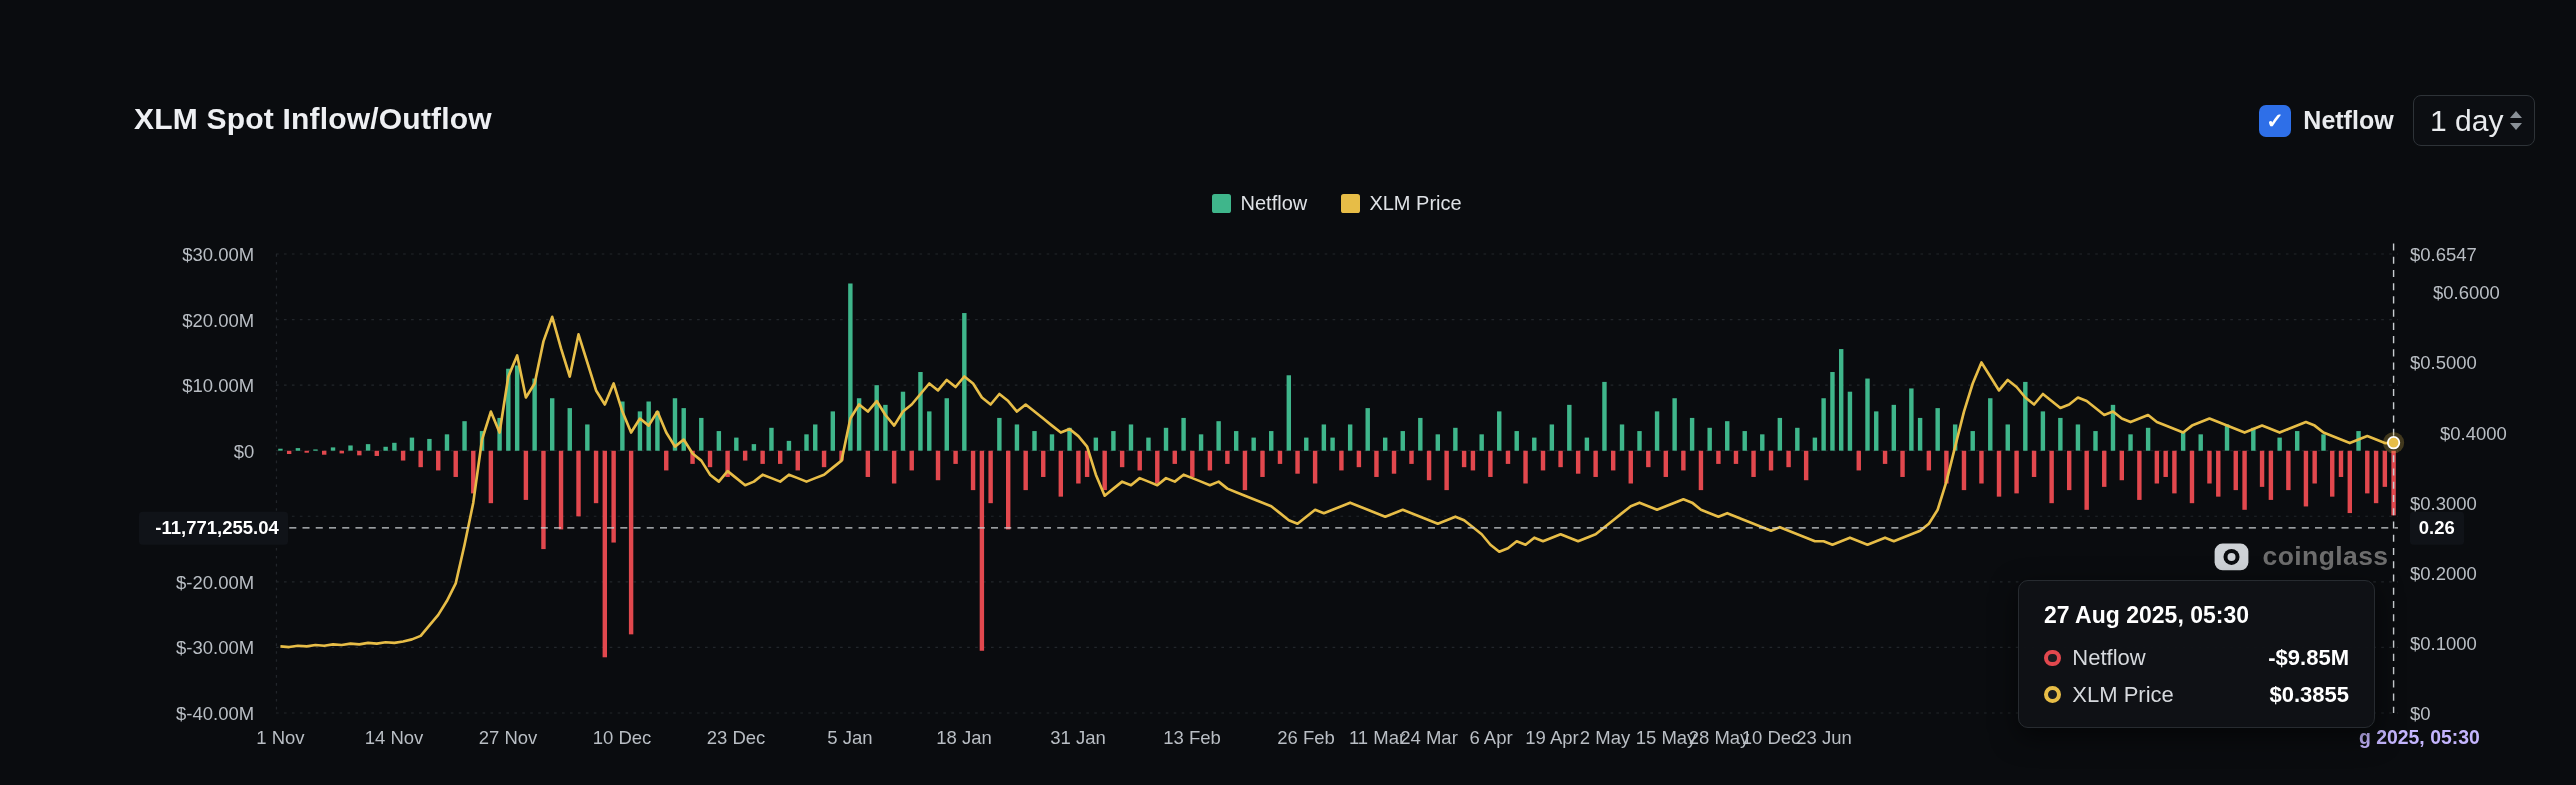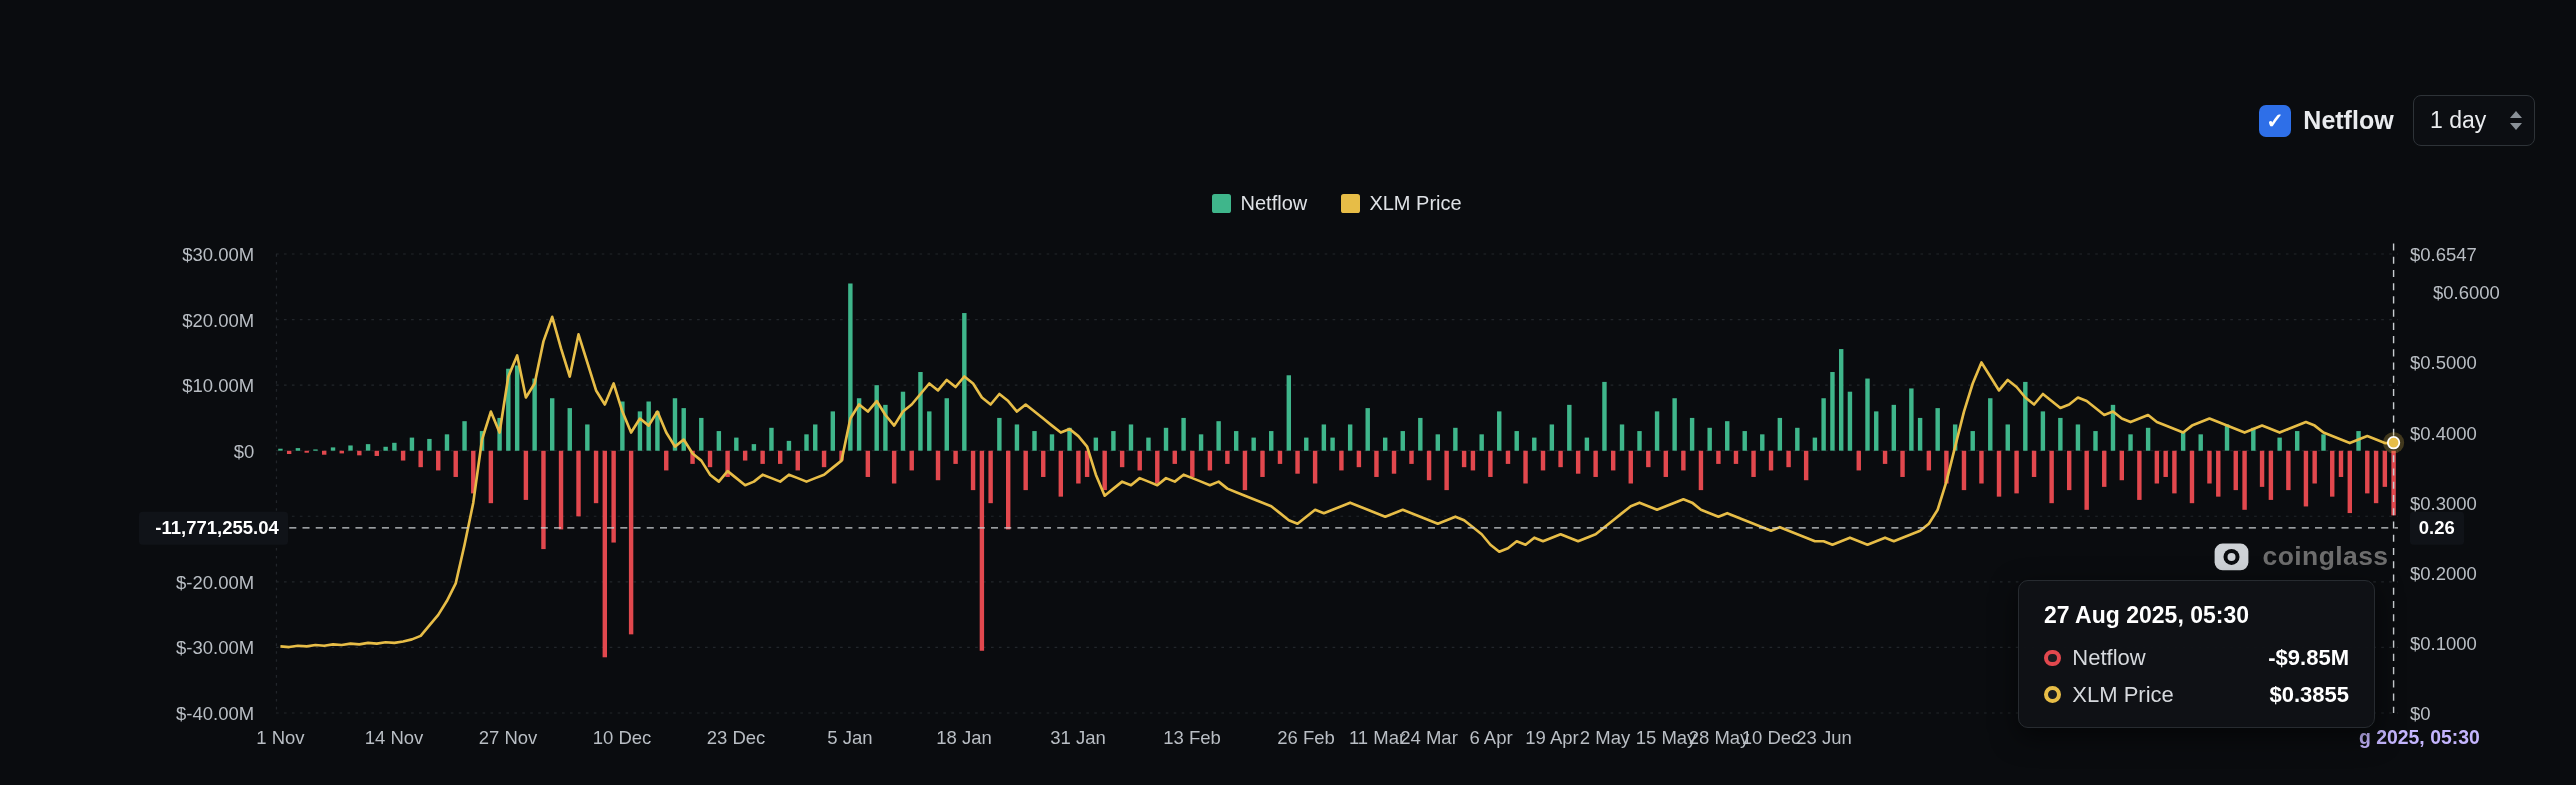--- a/index.html
+++ b/index.html
@@ -8,21 +8,21 @@
 
   
   .page-title{position:absolute;left:134px;top:102px;font-size:30px;font-weight:700;letter-spacing:0.2px;}
   .header-controls{position:absolute;right:41px;top:95px;display:flex;align-items:center;gap:19.4px;}
   .checkbox-wrap{display:flex;align-items:center;gap:12.4px;cursor:pointer;}
   .checkbox{width:32px;height:32px;border-radius:7px;display:flex;align-items:center;justify-content:center;
             color:#fff;font-size:21px;font-weight:700;}
   .checkbox-label{font-size:25px;font-weight:600;color:#e9ebee;}
   .interval-select{display:flex;align-items:center;justify-content:space-between;width:122px;height:51px;
             border:0.9px solid #2e3338;border-radius:8px;padding:0 12.4px 0 16px;box-sizing:border-box;cursor:pointer;background:#0c0e12;}
-  .interval-value{font-size:23px;color:#e9ebee;}
+  .interval-value{font-size:30px;color:#e9ebee;}
   .chevrons{display:flex;flex-direction:column;gap:4.4px;align-items:center;}
   .tri-up{width:0;height:0;border-left:6.2px solid transparent;border-right:6.2px solid transparent;border-bottom:7px solid #8a9198;}
   .tri-down{width:0;height:0;border-left:6.2px solid transparent;border-right:6.2px solid transparent;border-top:7px solid #8a9198;}
 
   
   .legend{position:absolute;left:276px;top:192px;width:2122px;display:flex;justify-content:center;gap:34px;}
   .legend-item{display:flex;align-items:center;gap:9.7px;cursor:pointer;}
   .legend-swatch{width:18.5px;height:18.5px;border-radius:2.6px;}
   .legend-label{font-size:20px;color:#dfe2e6;}
 
@@ -60,20 +60,21 @@
   .tooltip-row-left{display:flex;align-items:center;gap:11.5px;}
   .tooltip-dot{width:8.8px;height:8.8px;border-radius:50%;border:4.4px solid #000;background:#1a1d21;}
   .tooltip-label{font-size:22px;color:#d6d9dd;}
   .tooltip-value{font-size:22px;font-weight:700;color:#ffffff;}
 </style>
 </head>
 <body>
 
 <div id="app">
 
+  <div class="page-title">XLM Spot Inflow/Outflow</div>
 
   <div class="header-controls">
     <div class="checkbox-wrap">
       <div class="checkbox" id="netflow-checkbox" style="background: rgb(46, 111, 232);">✓</div>
       <div class="checkbox-label">Netflow</div>
     </div>
     <div class="interval-select">
       <span class="interval-value">1 day</span>
       <span class="chevrons">
         <span class="tri-up"></span>
@@ -99,21 +100,21 @@
       <div class="axis-label" style="top: 131px;">$10.00M</div>
       <div class="axis-label" style="top: 197px;">$0</div>
       <div class="axis-label" style="top: 328px;">$-20.00M</div>
       <div class="axis-label" style="top: 393px;">$-30.00M</div>
       <div class="axis-label" style="top: 459px;">$-40.00M</div>
     </div>
   <div id="right-axis">
       <div class="axis-label" style="top: 0px;">$0.6547</div>
       <div class="axis-label" style="top: 38px; margin-left: 23px;">$0.6000</div>
       <div class="axis-label" style="top: 108px;">$0.5000</div>
-      <div class="axis-label" style="top: 179px;">$0.4000</div>
+      <div class="axis-label" style="top: 179px; margin-left: 30px;">$0.4000</div>
       <div class="axis-label" style="top: 249px;">$0.3000</div>
       <div class="axis-label" style="top: 319px;">$0.2000</div>
       <div class="axis-label" style="top: 389px;">$0.1000</div>
       <div class="axis-label" style="top: 459px;">$0</div>
     </div>
   <div id="x-axis">
       <div class="axis-label" style="left: 4.4px;">1 Nov</div>
       <div class="axis-label" style="left: 118px;">14 Nov</div>
       <div class="axis-label" style="left: 232px;">27 Nov</div>
       <div class="axis-label" style="left: 346px;">10 Dec</div>

